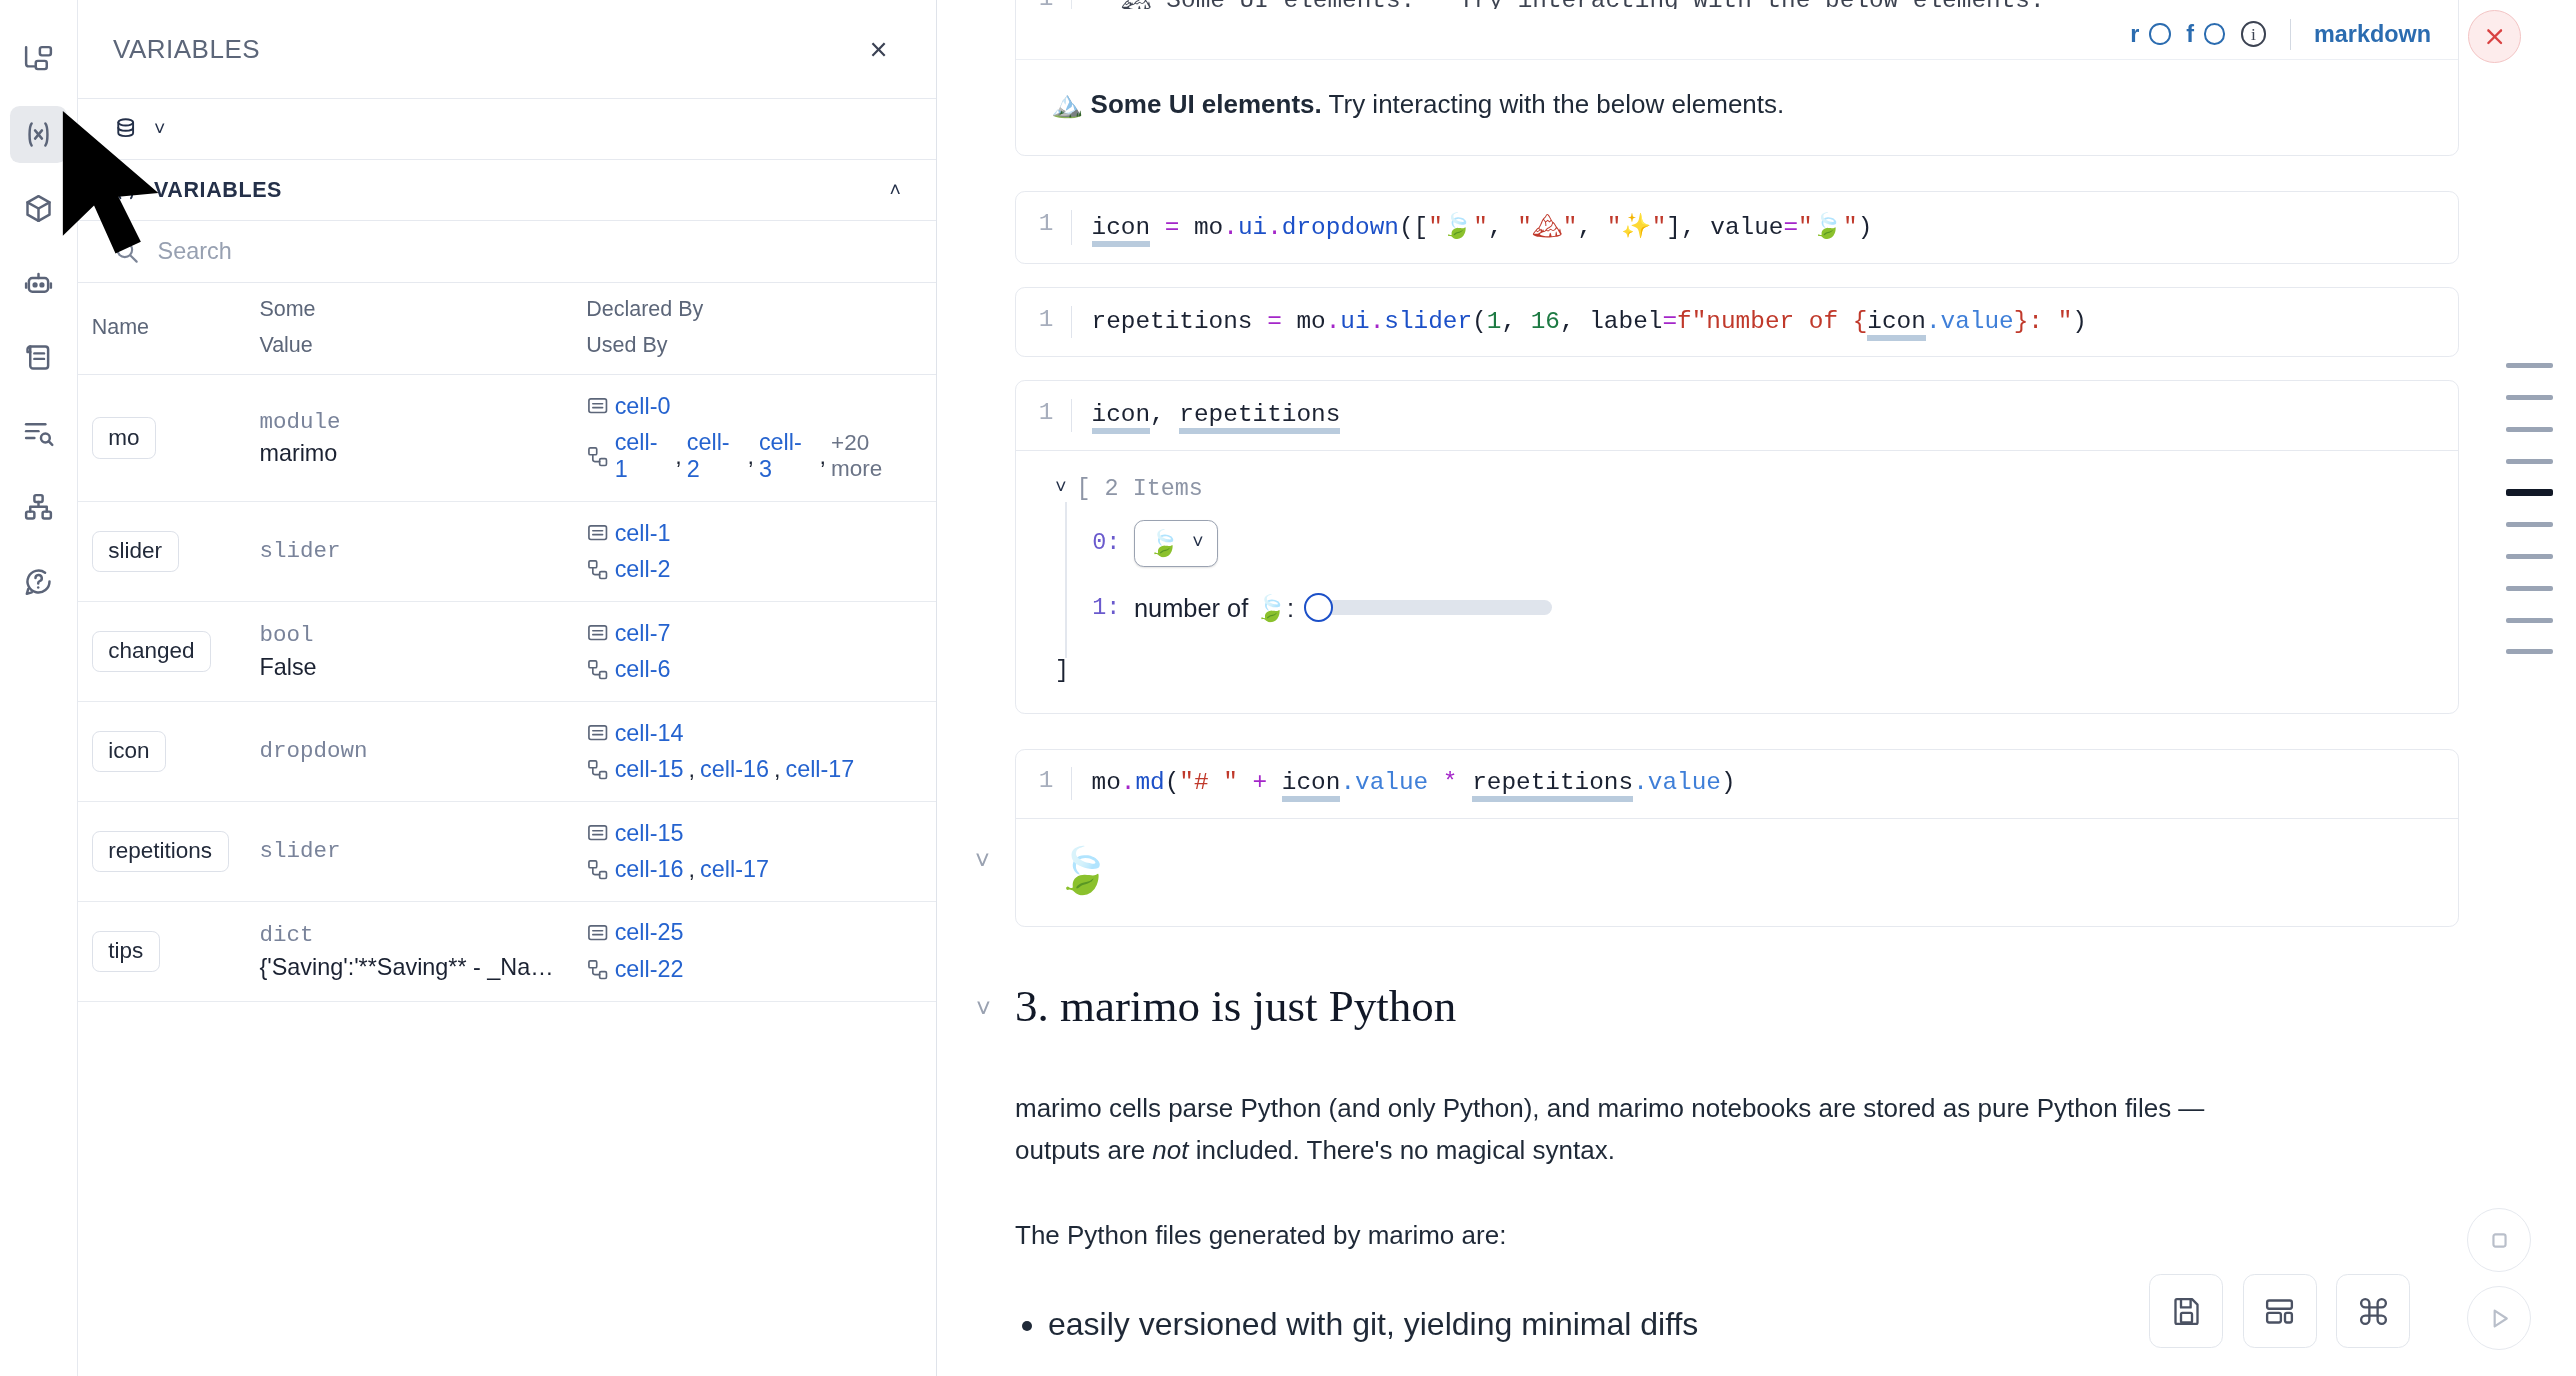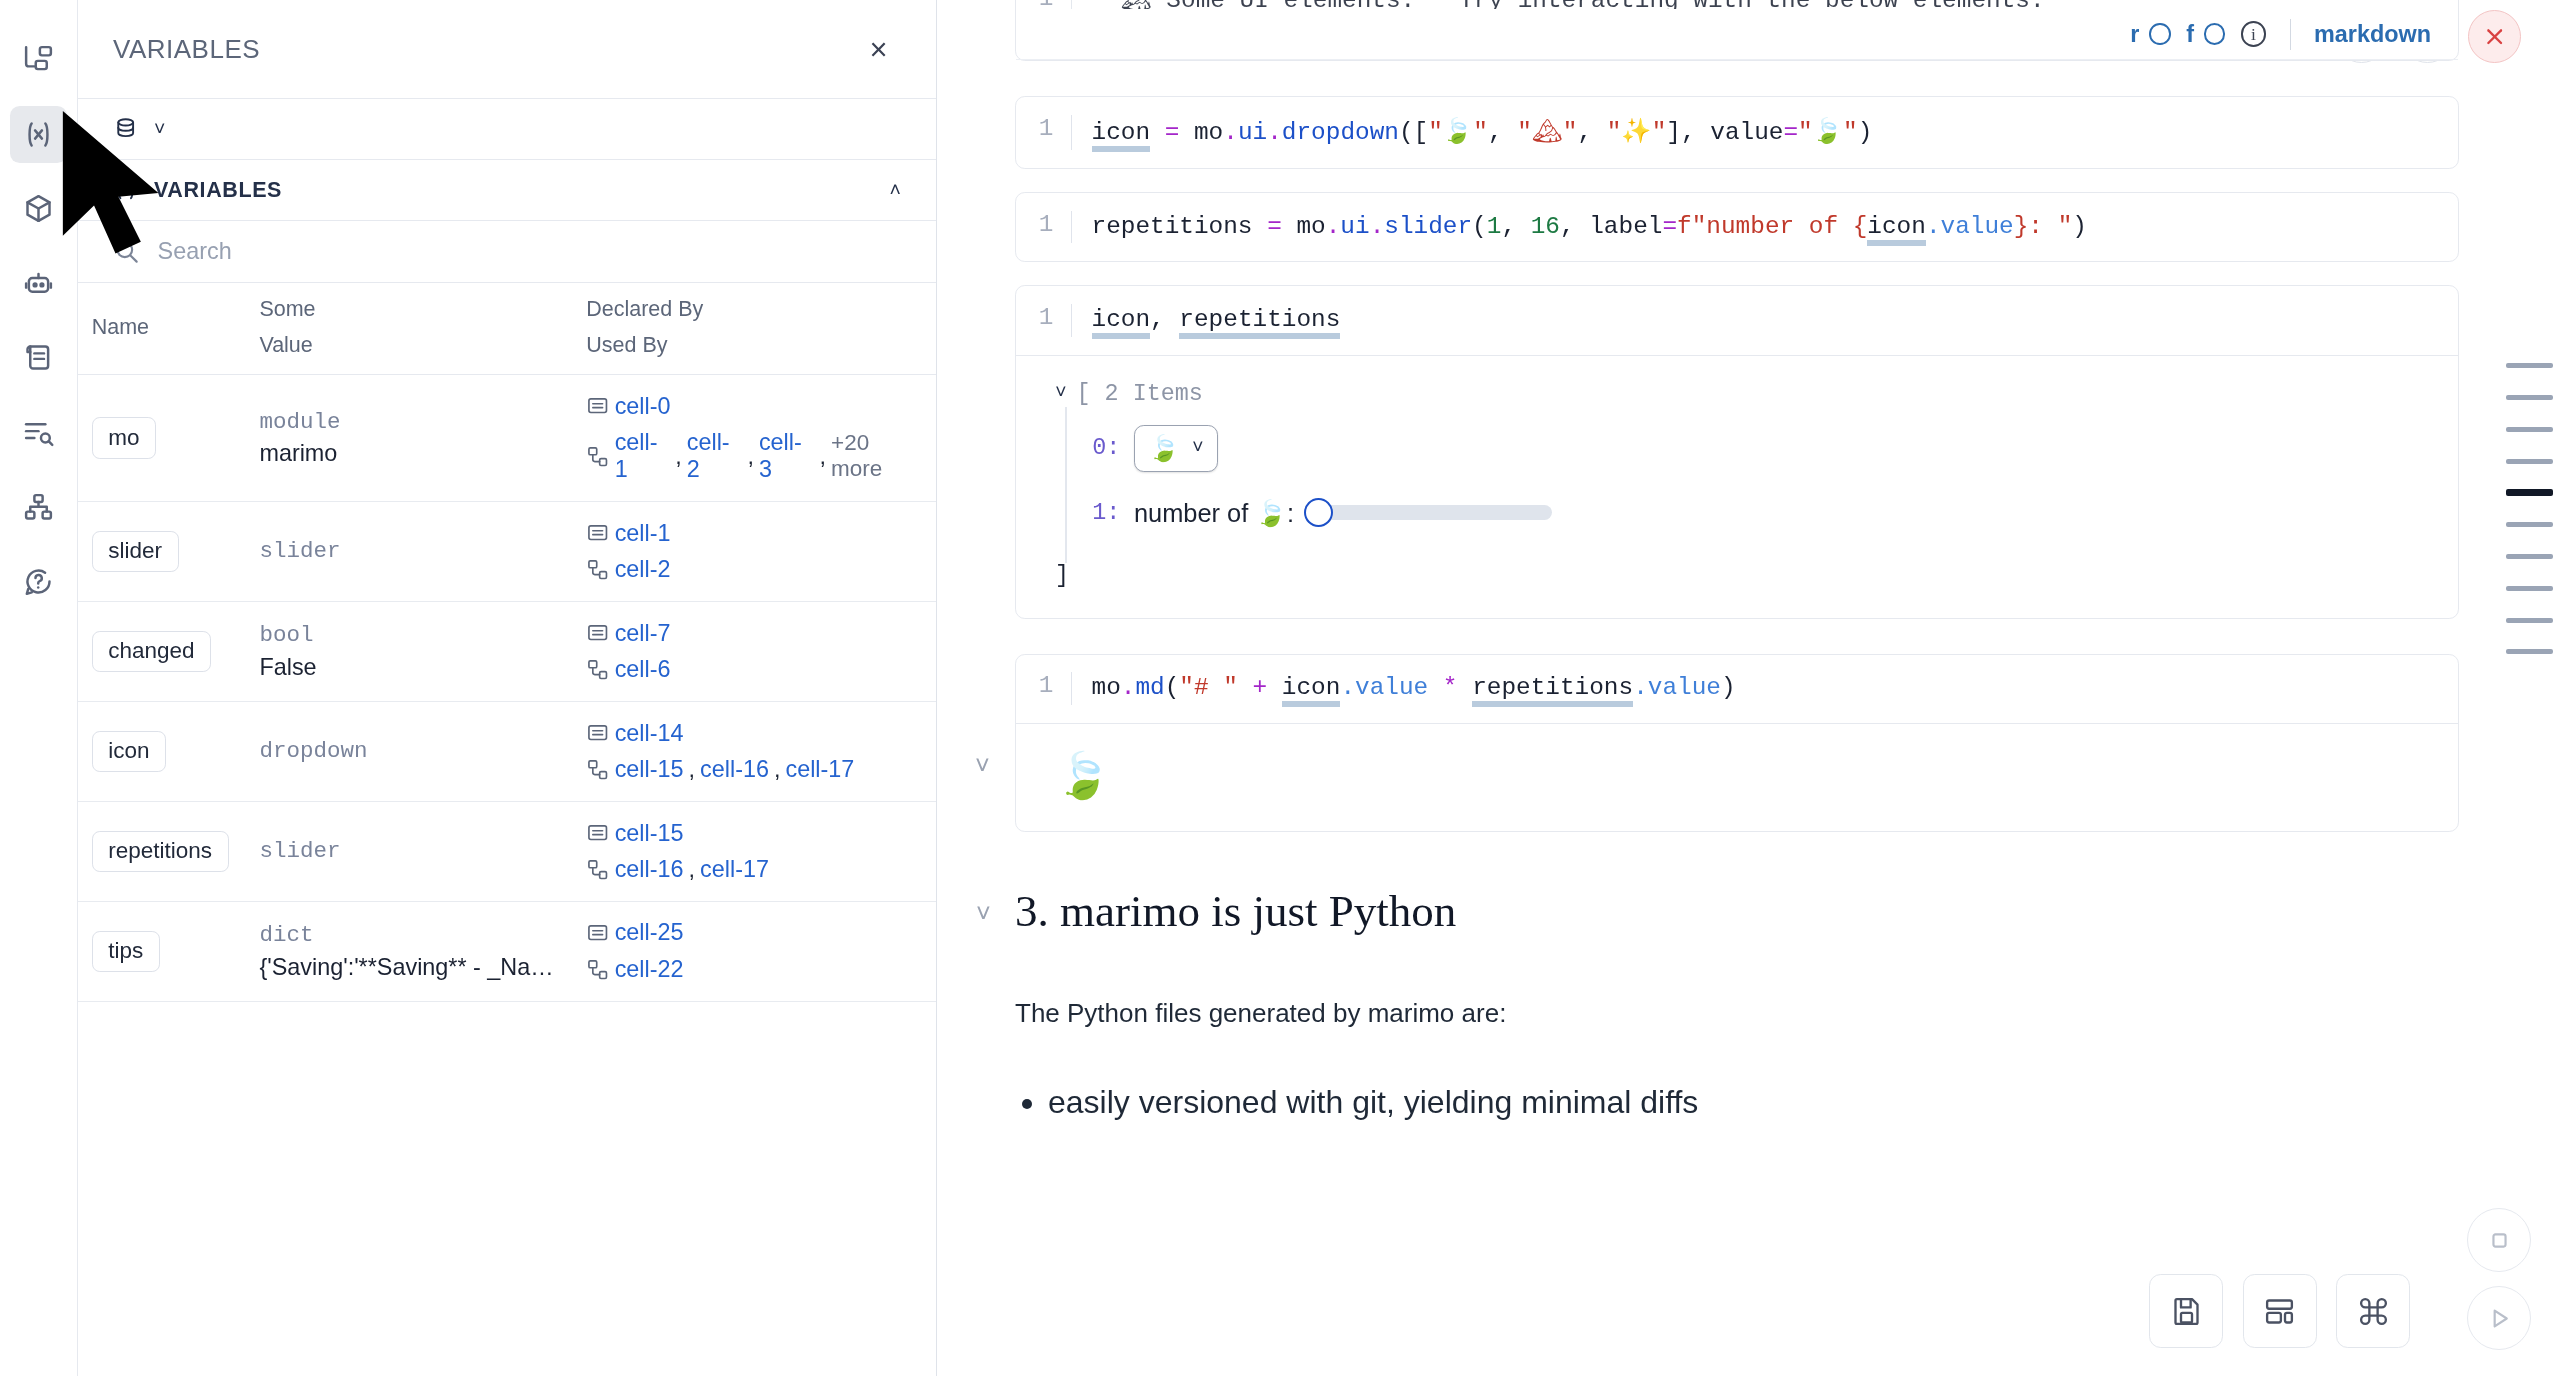--- a/index.html
+++ b/index.html
@@ -602,20 +602,24 @@
             <span class="ring"></span>
           </span>
           <span class="tb-rf">
             <span>f</span>
             <span class="ring"></span>
           </span>
           <span class="info-i">i</span>
           <span class="tb-div"></span>
           <span class="tb-lang">markdown</span>
         </div>
+        <div class="md-out">
+          <span class="emoji">🏔️</span>
+          <b>Some UI elements.</b><span> Try interacting with the below elements.</span>
+        </div>
       </div>
 
       <div class="cell" style="margin-top:35px;">
         <div class="cell-code">
           <div class="ln">1</div>
           <div class="code"><span class="t-var">icon</span> <span class="t-op">=</span> mo<span class="t-op">.</span><span class="t-attr">ui</span><span class="t-op">.</span><span class="t-attr">dropdown</span>([<span class="t-str">"<span class="emoji">🍃</span>"</span>, <span class="t-str">"<span class="emoji">🏔</span>"</span>, <span class="t-str">"<span class="emoji">✨</span>"</span>], value<span class="t-op">=</span><span class="t-str">"<span class="emoji">🍃</span>"</span>)</div>
         </div>
       </div>
 
       <div class="cell">
@@ -666,20 +670,21 @@
         <div class="cell-out">
           <div class="emoji" style="font-size:45px;">🍃</div>
         </div>
       </div>
 
     </div>
 
     <div class="sec3">
       <span class="gutter-chev" style="top:45px; left:39px;">˅</span>
       <h2>3. marimo is just Python</h2>
+      <p><span>marimo cells parse Python (and only Python), and marimo notebooks are stored as pure Python files — outputs are </span><em>not</em><span> included. There's no magical syntax.</span></p>
       <p>The Python files generated by marimo are:</p>
       <ul>
         <li>easily versioned with git, yielding minimal diffs</li>
       </ul>
     </div>
 
     <div class="bottom-bar">
       <div class="bb-btn">
         <svg width="33" height="33" viewBox="0 0 24 24" fill="none" stroke="currentColor" stroke-width="1.7" stroke-linecap="round" stroke-linejoin="round">
           <path d="M5 3h11l4 4v13a1 1 0 0 1-1 1H5a1 1 0 0 1-1-1V4a1 1 0 0 1 1-1z"></path>

